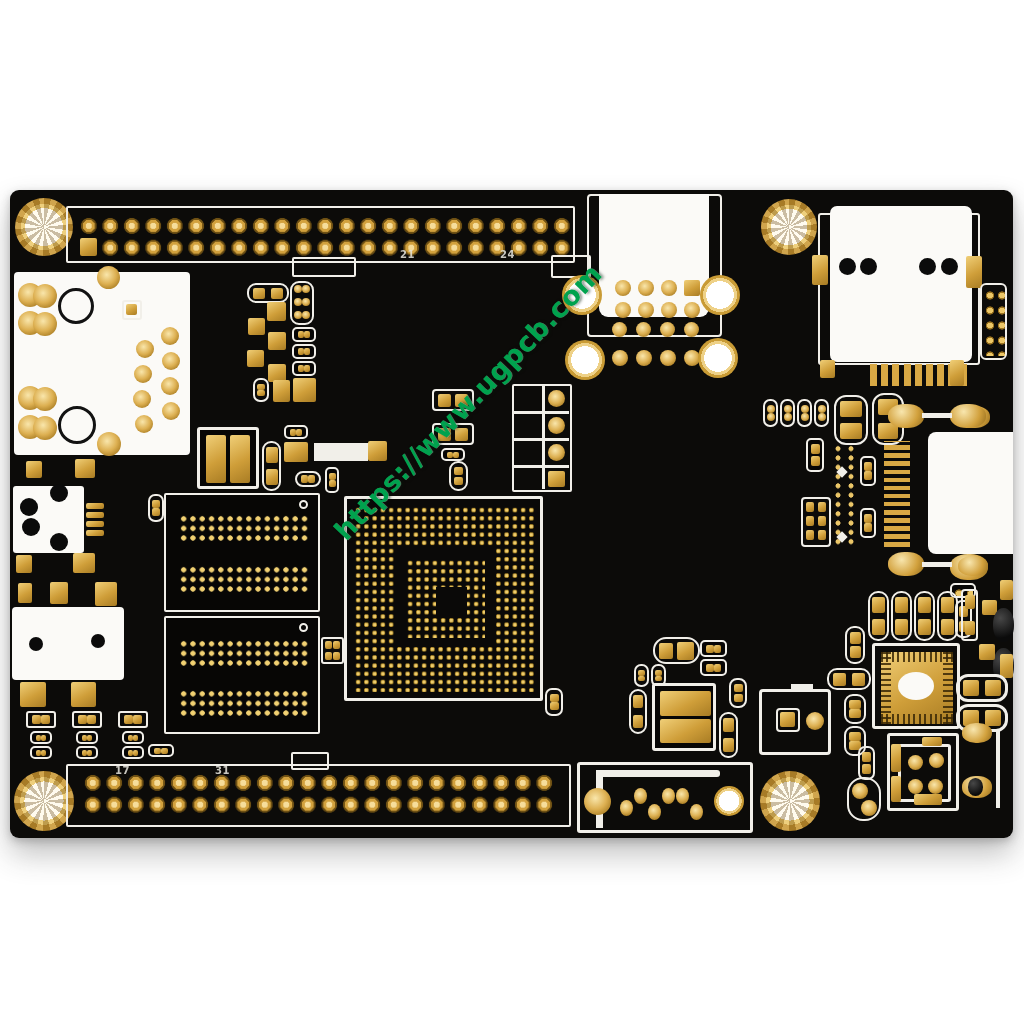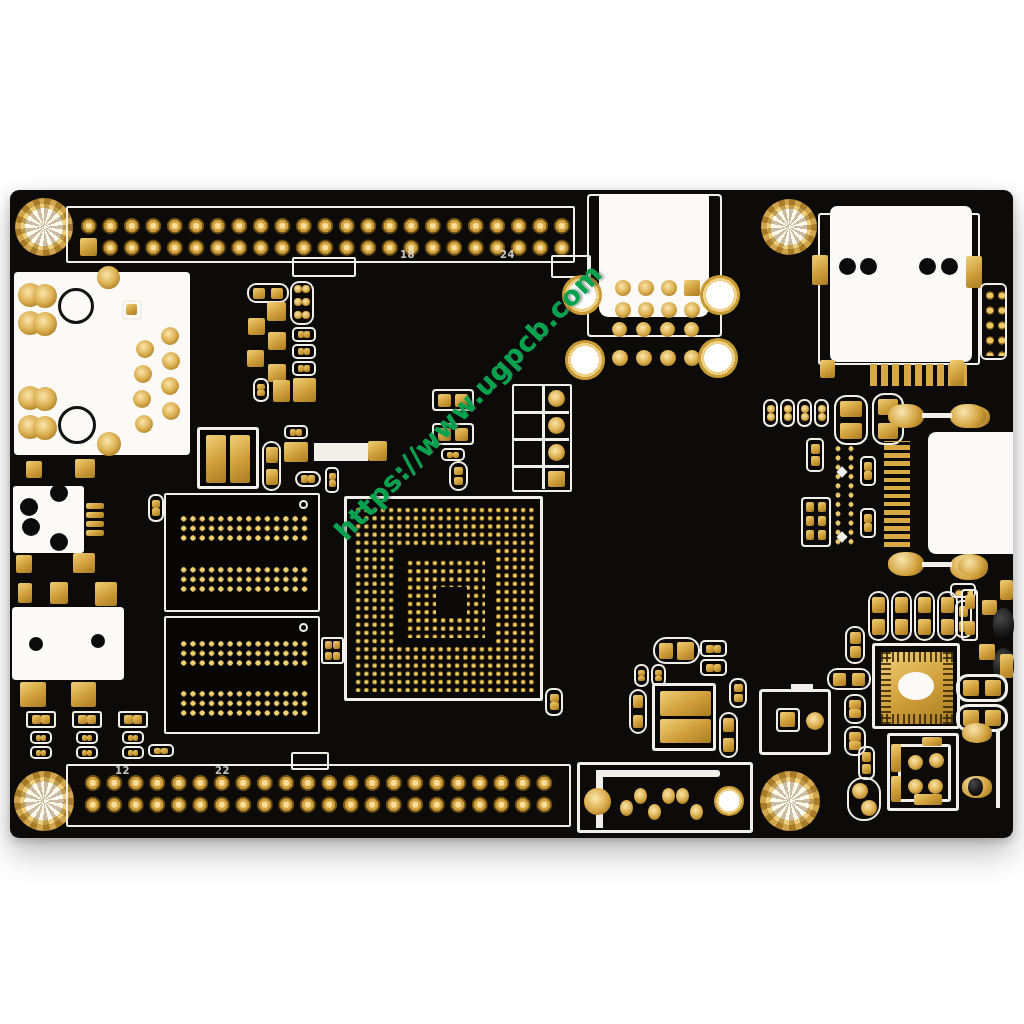--- a/index.html
+++ b/index.html
@@ -50,28 +50,28 @@
   <div class="c mount" style="left:15px;top:198px;width:58px;height:58px;"></div>
   <div class="c mount" style="left:761px;top:199px;width:56px;height:56px;"></div>
   <div class="c mount" style="left:14px;top:771px;width:60px;height:60px;"></div>
   <div class="c mount" style="left:760px;top:771px;width:60px;height:60px;"></div>
 
   <div class="c ow" style="left:66px;top:206px;width:509px;height:57px;border-radius:2px;"></div>
   <div class="c hdots" style="left:78px;top:215px;width:496px;height:44px;"></div>
   <div class="c g" style="left:80px;top:238px;width:17px;height:18px;"></div>
   <div class="c ow" style="left:292px;top:257px;width:64px;height:20px;border-radius:2px;"></div>
   <div class="c ow" style="left:551px;top:255px;width:40px;height:23px;border-radius:2px;"></div>
-  <div class="c sk" style="left:400px;top:249px;">18</div>
+  <div class="c sk" style="left:400px;top:249px;">21</div>
   <div class="c sk" style="left:500px;top:249px;">24</div>
 
   <div class="c ow" style="left:66px;top:764px;width:505px;height:63px;border-radius:2px;"></div>
   <div class="c hdots" style="left:82px;top:772px;width:473px;height:44px;"></div>
   <div class="c ow" style="left:291px;top:752px;width:38px;height:18px;border-radius:2px;"></div>
-  <div class="c sk" style="left:115px;top:765px;">12</div>
-  <div class="c sk" style="left:215px;top:765px;">22</div>
+  <div class="c sk" style="left:115px;top:765px;">17</div>
+  <div class="c sk" style="left:215px;top:765px;">31</div>
 
   <div class="c white" style="left:14px;top:272px;width:176px;height:183px;"></div>
   <div class="c bc" style="left:58px;top:288px;width:36px;height:36px;"></div>
   <div class="c bc" style="left:58px;top:406px;width:38px;height:38px;"></div>
   <div class="c" style="left:18px;top:283px;width:38px;height:26px;">
       <i class="thp" style="position:absolute;left:0;width:24px;height:24px;"></i>
       <i class="thp" style="position:absolute;left:15px;top:1px;width:24px;height:24px;"></i>
     </div>
   <div class="c" style="left:18px;top:311px;width:38px;height:26px;">
       <i class="thp" style="position:absolute;left:0;width:24px;height:24px;"></i>

